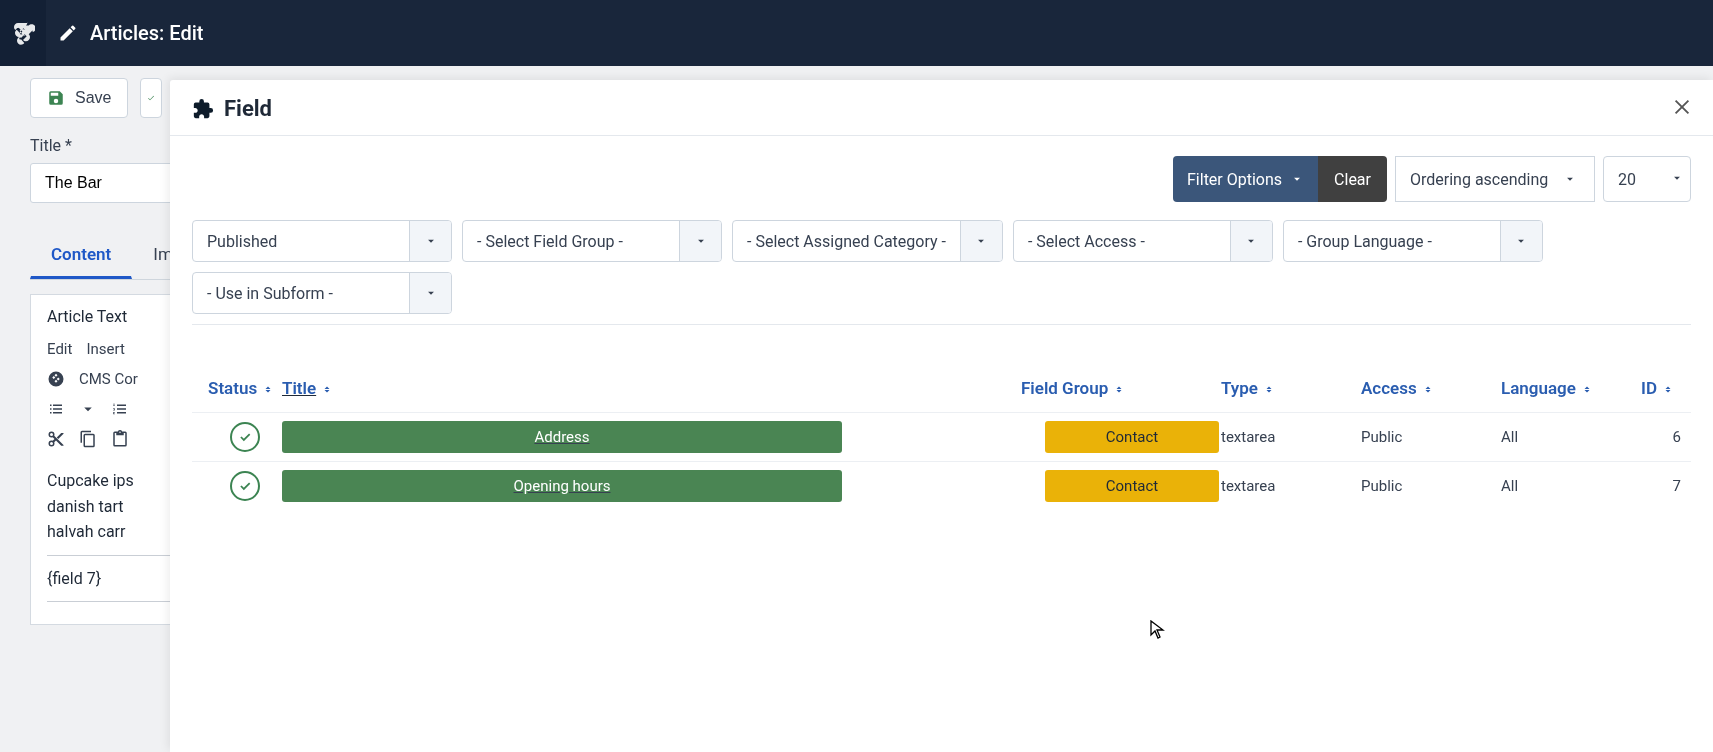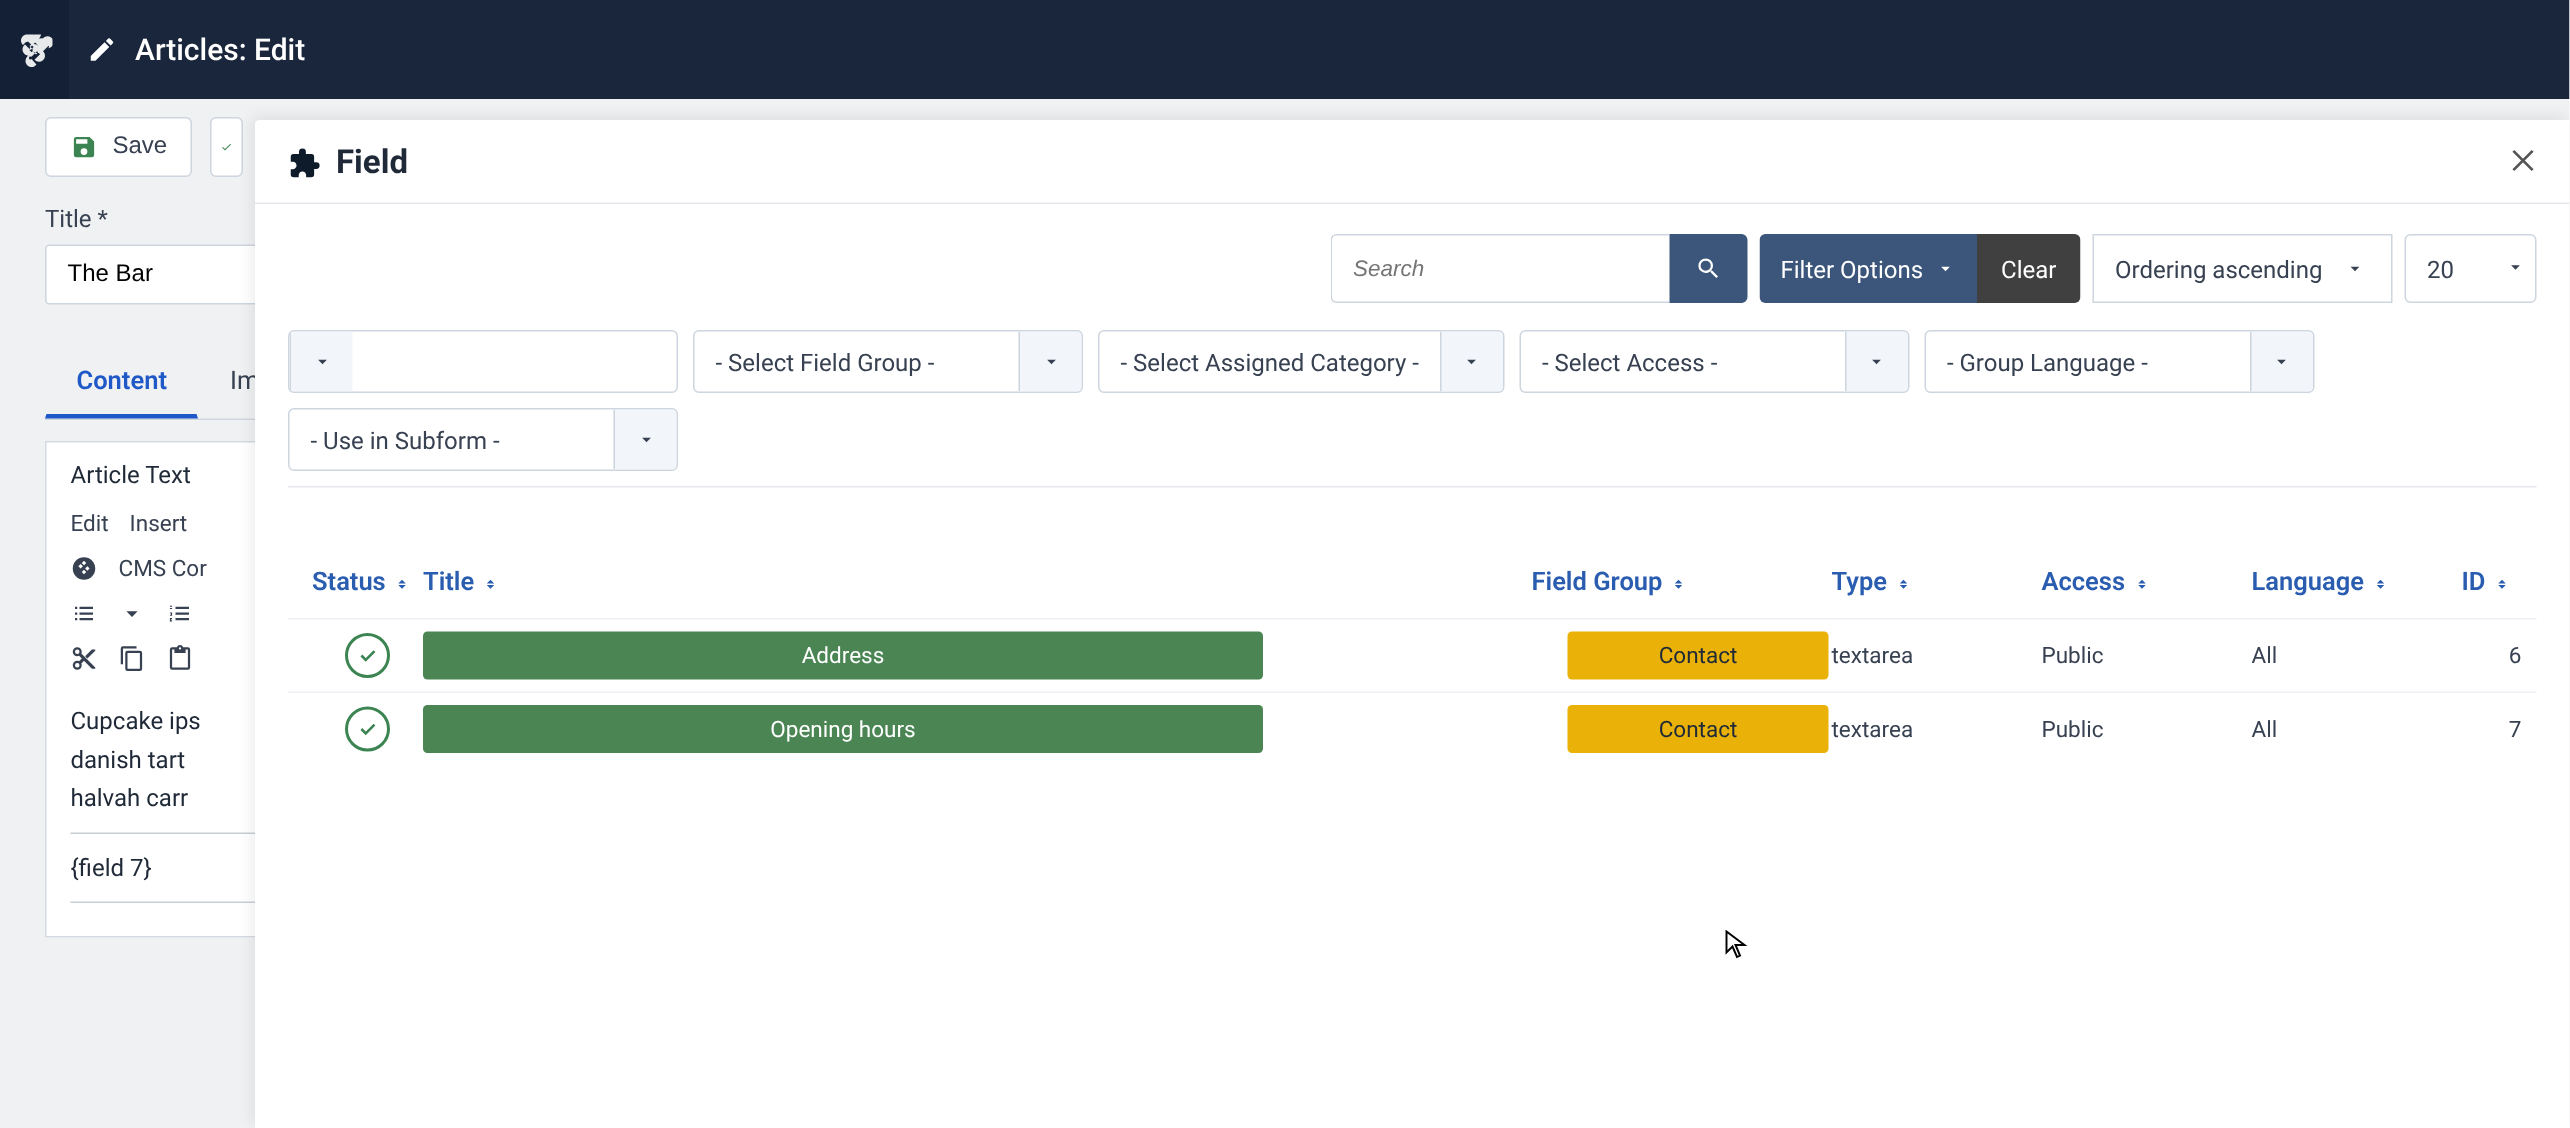--- a/index.html
+++ b/index.html
@@ -278,21 +278,21 @@
   color: #2a5db0;
   font-weight: 600;
   display: flex;
   align-items: center;
   gap: 5px;
   cursor: pointer;
   margin-top: 39px;
 }
 .th svg { width: 12px; height: 12px; fill: #2a5db0; }
 .col-status { width: 90px; padding-left: 16px; }
-.col-title { flex: 1; min-width: 560px; }
+.col-title { flex: 1; min-width: 560px; text-decoration: underline; }
 .col-group { width: 200px; }
 .col-type { width: 140px; }
 .col-access { width: 140px; }
 .col-lang { width: 140px; }
 .col-id { width: 50px; text-align: right; padding-right: 10px; }
 
 .td-row {
   display: flex;
   align-items: center;
   padding: 8px 0;
@@ -424,28 +424,20 @@
     <span class="modal-title">Field</span>
     <div class="modal-close">
       <svg viewBox="0 0 24 24">
           <path d="M5 5l14 14M19 5L5 19"></path>
         </svg>
     </div>
   </div>
 
   <div class="modal-body">
     <div class="filter-row1">
-      <div class="search-group">
-        <input class="search-input" placeholder="Search" style="">
-        <div class="search-btn">
-          <svg viewBox="0 0 24 24">
-              <path d="M15.5 14h-.79l-.28-.27A6.471 6.471 0 0 0 16 9.5 6.5 6.5 0 1 0 9.5 16c1.61 0 3.09-.59 4.23-1.57l.27.28v.79l5 4.99L20.49 19l-4.99-5zM9.5 14A4.5 4.5 0 1 1 14 9.5 4.5 4.5 0 0 1 9.5 14z"></path>
-            </svg>
-        </div>
-      </div>
 
       <div class="filterops">
         <div class="filterops-left">
           <span>Filter Options</span>
           <svg viewBox="0 0 24 24">
               <path d="M7 10l5 5 5-5z"></path>
             </svg>
         </div>
         <div class="filterops-right">
           <span>Clear</span>
@@ -466,20 +458,21 @@
         <div class="caret-box">
           <svg viewBox="0 0 24 24">
               <path d="M7 10l5 5 5-5z"></path>
             </svg>
         </div>
       </div>
     </div>
 
     <div class="filter-row2">
       <div class="chip-select" style="min-width:260px">
+        <div class="chip-text">Published</div>
         <div class="chip-caret">
             <svg viewBox="0 0 24 24">
               <path d="M7 10l5 5 5-5z"></path>
             </svg>
           </div>
       </div>
       <div class="chip-select" style="min-width:260px">
         <div class="chip-text">- Select Field Group -</div>
         <div class="chip-caret">
             <svg viewBox="0 0 24 24">

